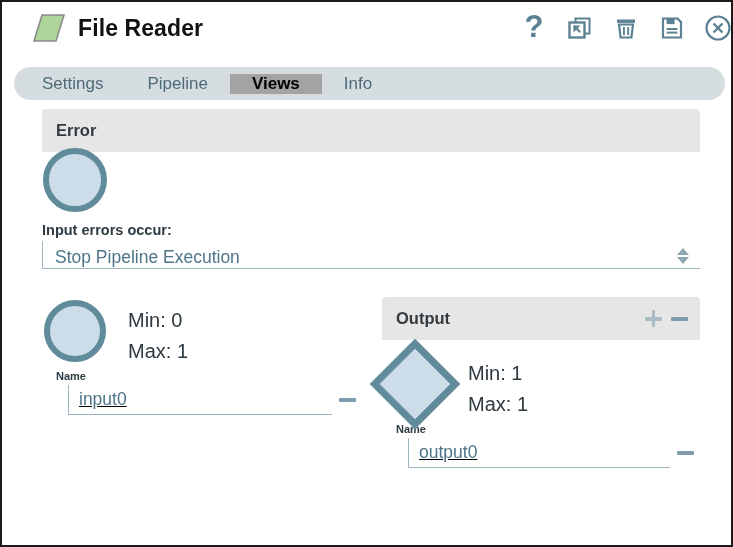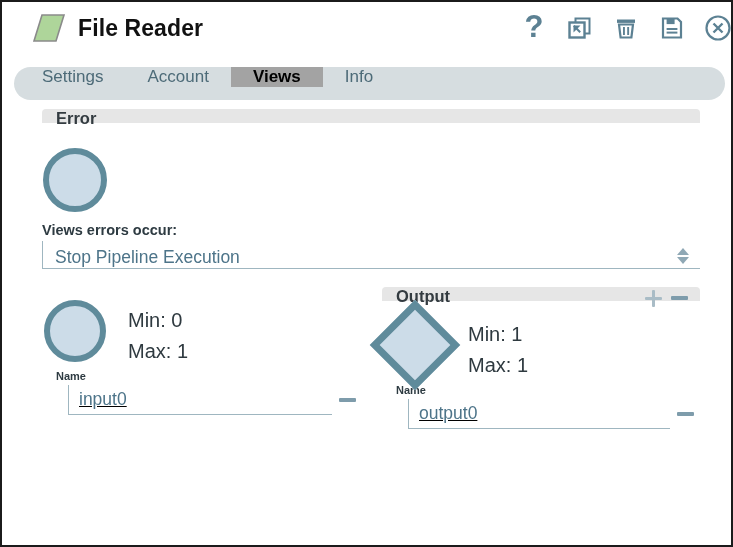--- a/index.html
+++ b/index.html
@@ -71,21 +71,21 @@
   
   .tabbar {
     position: absolute;
     left: 12px;
     top: 65px;
     width: 711px;
     height: 33px;
     background: #d6dde0;
     border-radius: 17px;
     display: flex;
-    align-items: flex-start;
+    align-items: center;
     overflow: hidden;
   }
   .tab {
     display: flex;
     align-items: center;
     justify-content: center;
     padding: 0 22px;
     font-size: 17px;
     color: #4d6b78;
     cursor: pointer;
@@ -95,23 +95,23 @@
   .tab.active {
     background: #a3a3a3;
     color: #000000;
     font-weight: bold;
   }
 
   
   .sec-header {
     background: #e6e6e6;
     border-radius: 4px 4px 0 0;
-    height: 14px;
-    display: flex;
-    align-items: flex-start;
+    height: 43px;
+    display: flex;
+    align-items: center;
     box-sizing: border-box;
     padding: 0 10px 0 14px;
   }
   .sec-title {
     font-size: 16.5px;
     font-weight: bold;
     color: #333b40;
     white-space: nowrap;
   }
   .sec-spacer { flex: 1 1 auto; }
@@ -189,21 +189,21 @@
     width: 0; height: 0;
     border-left: 6px solid transparent;
     border-right: 6px solid transparent;
   }
   .stepper .up { border-bottom: 7px solid #8fa8b5; }
   .stepper .dn { border-top: 7px solid #8fa8b5; }
 
   
   .panel { position: absolute; }
   .panel.input  { left: 40px;  top: 285px; width: 320px; }
-  .panel.output { left: 380px; top: 285px; width: 318px; }
+  .panel.output { left: 380px; top: 295px; width: 318px; }
 
   .port-row {
     position: relative;
     height: 66px;
     margin-top: 11px;
     display: flex;
     align-items: flex-start;
   }
   .shape-slot {
     width: 86px;
@@ -350,32 +350,32 @@
         <svg width="30" height="30" viewBox="0 0 30 30">
           <circle cx="15" cy="15" r="11.5" fill="none" stroke="#5c8193" stroke-width="2.2"></circle>
           <path d="M10.5 10.5 L19.5 19.5 M19.5 10.5 L10.5 19.5" stroke="#5c8193" stroke-width="2.4"></path>
         </svg>
       </span>
     </div>
   </div>
 
   <div class="tabbar">
     <div class="tab">Settings</div>
-    <div class="tab">Account</div>
+    <div class="tab">Pipeline</div>
     <div class="tab active">Views</div>
     <div class="tab">Info</div>
   </div>
 
   <div class="sec-header error-header">
     <span class="sec-title">Error</span>
   </div>
 
   <div class="error-circle"></div>
 
-  <div class="err-label">Views errors occur:</div>
+  <div class="err-label">Input errors occur:</div>
 
   <div class="err-select-wrap">
     <span class="err-select-val">Stop Pipeline Execution</span>
     <span class="stepper">
       <span class="up"></span>
       <span class="dn"></span>
     </span>
   </div>
 
   <div class="panel input">

